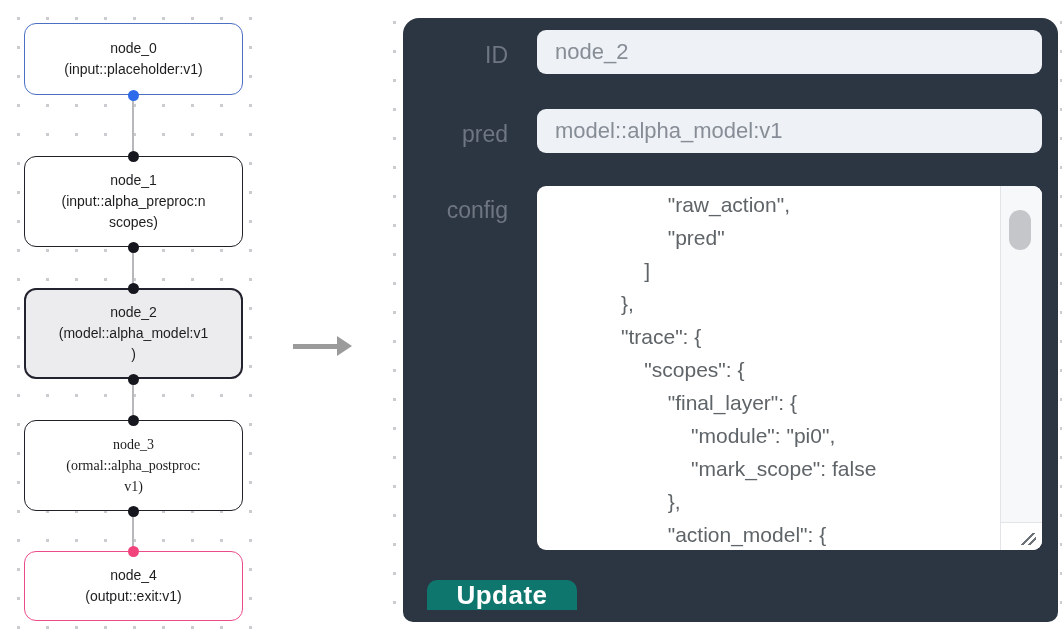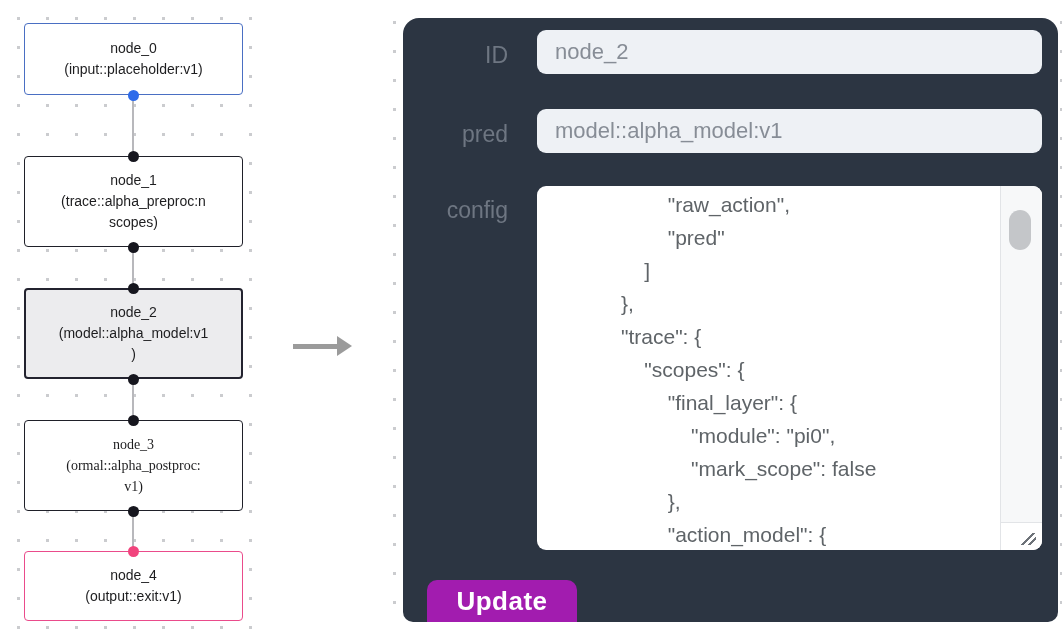--- a/index.html
+++ b/index.html
@@ -23,21 +23,21 @@
   .dot-pane.left  { left: 0;   top: 0; width: 266px; height: 643px; background-position: 4px 4px; }
   .dot-pane.right { left: 392px; top: 0; width: 670px; height: 630px; background-position: 17px 8px; }
 
   
   .node {
     position: absolute;
     left: 24px;
     width: 219px;
     background: #ffffff;
     border: 1.5px solid #1f2029;
-    border-radius: 4px;
+    border-radius: 12px;
     display: flex;
     flex-direction: column;
     align-items: center;
     justify-content: center;
     text-align: center;
     font-size: 14px;
     line-height: 21px;
     color: #1d1d1f;
   }
   .node .nline { white-space: nowrap; }
@@ -196,22 +196,22 @@
     background:
       linear-gradient(135deg, transparent 44%, #6d7278 44%, #6d7278 54%, transparent 54%),
       linear-gradient(135deg, transparent 70%, #6d7278 70%, #6d7278 80%, transparent 80%);
   }
 
   .update-btn {
     position: absolute;
     left: 24px;
     top: 562px;
     width: 150px;
-    height: 42px;
-    background: #a21caf;
+    height: 30px;
+    background: #0f766e;
     color: #ffffff;
     border: none;
     border-radius: 10px 10px 0 0;
     font-family: "Liberation Sans", sans-serif;
     font-size: 26px;
     font-weight: 700;
     letter-spacing: 0.5px;
     cursor: pointer;
   }
 </style>
@@ -227,21 +227,21 @@
   <div class="edge e2"></div>
   <div class="edge e3"></div>
   <div class="edge e4"></div>
 
   <div class="node n0">
     <span class="nline">node_0</span>
     <span class="nline">(input::placeholder:v1)</span>
   </div>
   <div class="node n1">
     <span class="nline">node_1</span>
-    <span class="nline">(trace::alpha_preproc:n</span>
+    <span class="nline">(input::alpha_preproc:n</span>
     <span class="nline">scopes)</span>
   </div>
   <div class="node n2">
     <span class="nline">node_2</span>
     <span class="nline">(model::alpha_model:v1</span>
     <span class="nline">)</span>
   </div>
   <div class="node n3">
     <span class="nline">node_3</span>
     <span class="nline">(ormal::alpha_postproc:</span>

